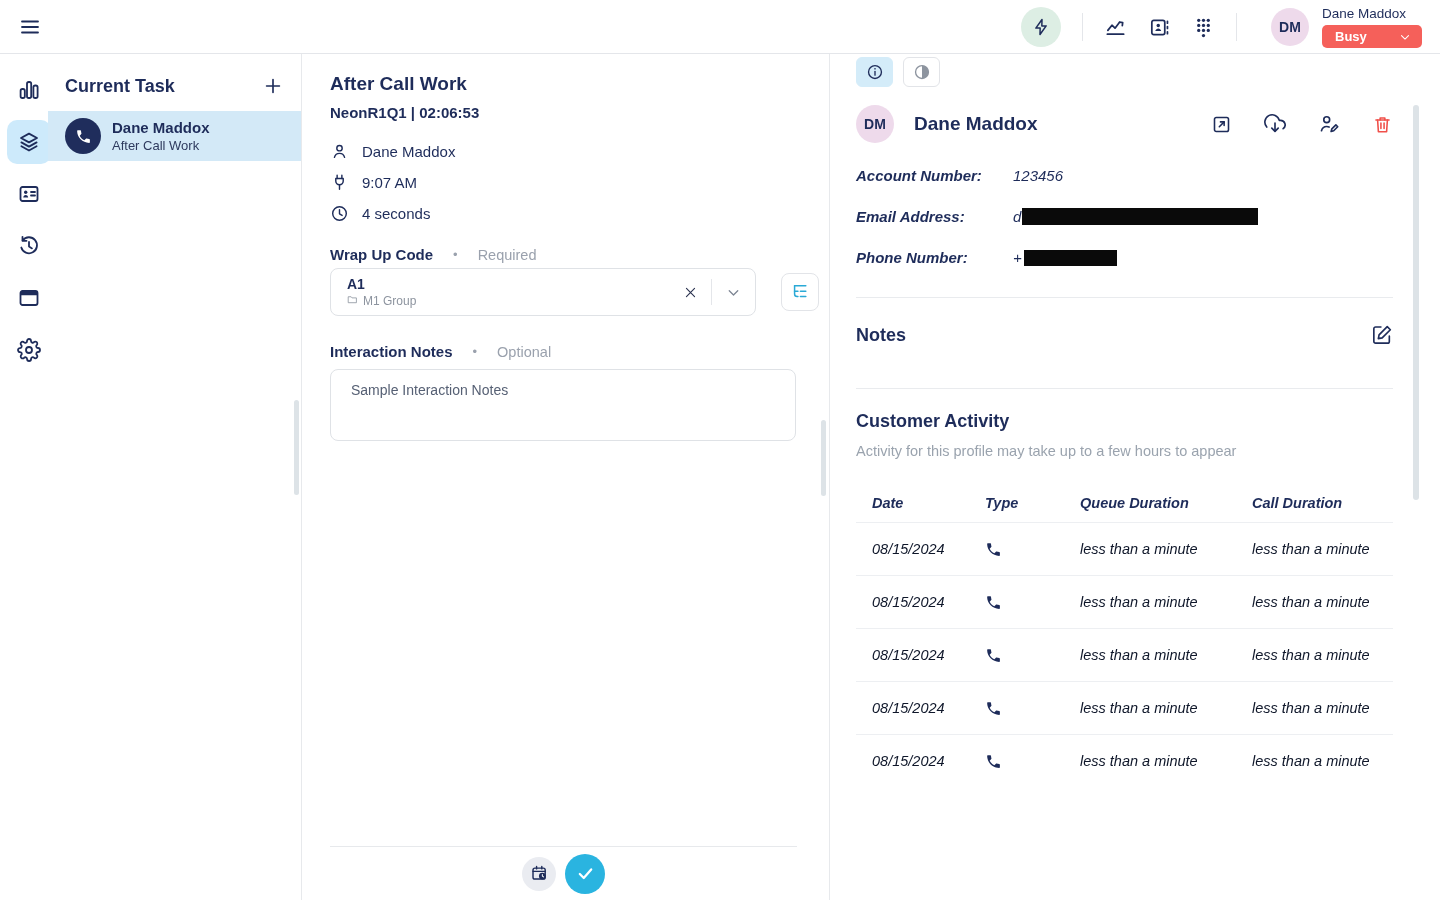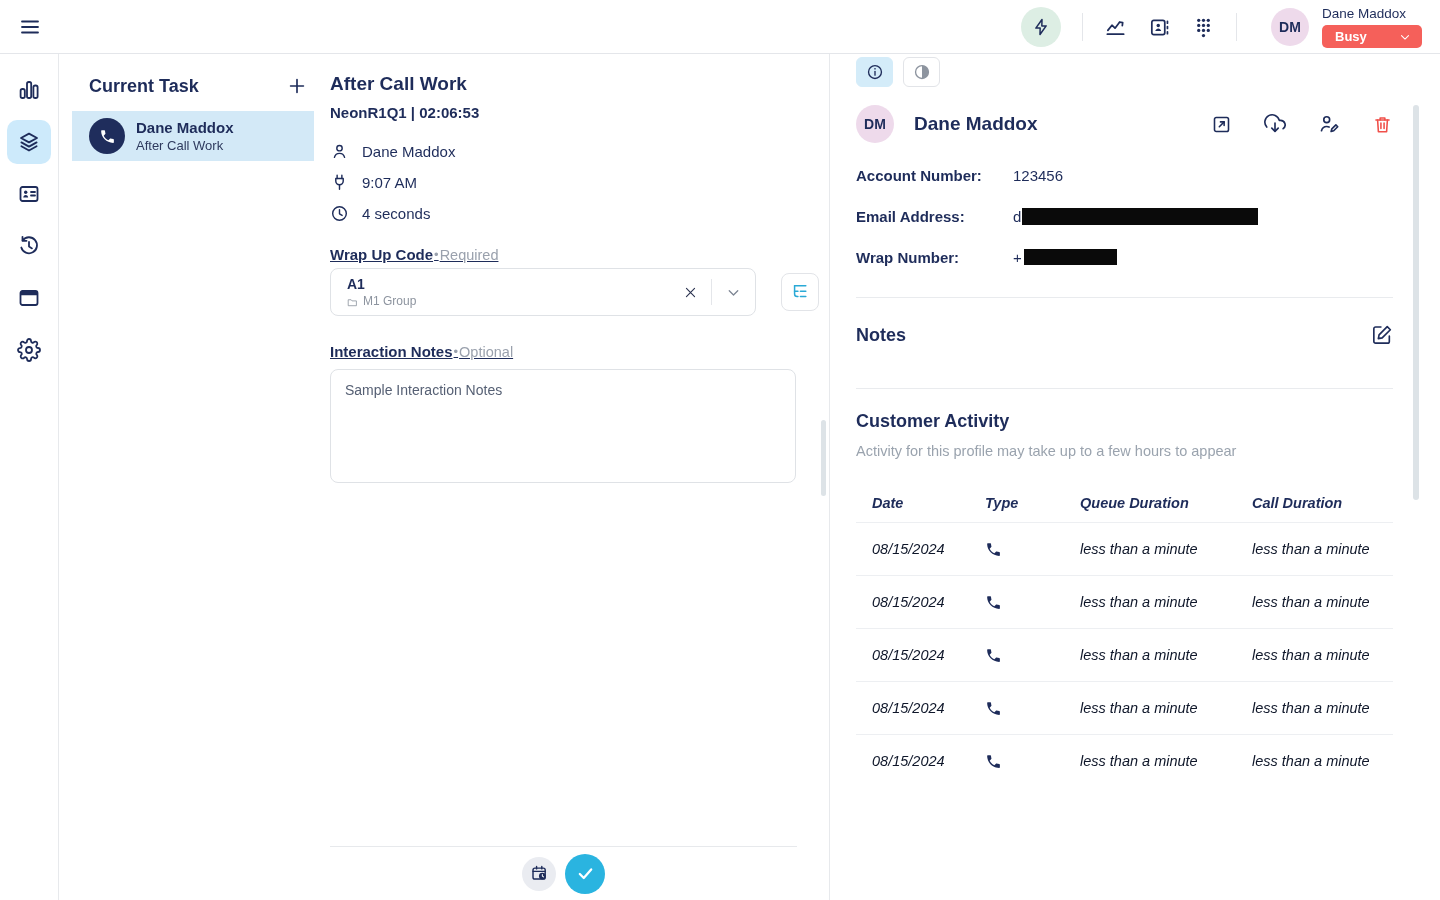--- a/index.html
+++ b/index.html
@@ -26,52 +26,52 @@
     padding:0 10px 0 13px; cursor:pointer; font-family:inherit; }
 
   
   .rail { position:absolute; left:0; top:54px; width:59px; height:846px; border-right:1px solid #e7e9ec; background:#fff; }
   .rail-item { width:44px; height:44px; margin:8px auto; display:flex; align-items:center; justify-content:center;
     color:#1e2c5a; border-radius:10px; cursor:pointer; }
   .rail-item:first-child { margin-top:14px; }
   .rail-item.sel { background:#cdeafb; }
 
   
-  .tasks { position:absolute; left:72px; top:54px; width:254px; height:846px; border-right:1px solid #e7e9ec; background:#fff; }
+  .tasks { position:absolute; left:48px; top:54px; width:254px; height:846px; border-right:1px solid #e7e9ec; background:#fff; }
   .tasks-head { display:flex; align-items:center; justify-content:space-between; padding:21px 17px 14px 17px; }
   .tasks-title { font-size:18px; font-weight:bold; color:#1e2c5a; }
   .add-btn { background:none; border:none; color:#1e2c5a; cursor:pointer; }
   .task-item { display:flex; align-items:center; gap:11px; height:50px; padding-left:17px; background:#d3e9f7; cursor:pointer; }
   .task-avatar { width:36px; height:36px; border-radius:50%; background:#1f2d5c; color:#fff; display:flex; align-items:center; justify-content:center; }
   .task-name { font-size:15px; font-weight:bold; color:#1e2c5a; }
   .task-sub { font-size:13px; color:#2e3a5e; margin-top:2px; }
 
   
   .middle { position:absolute; left:314px; top:54px; width:516px; height:846px; border-right:1px solid #e7e9ec; background:#fff; }
   .mid-pad { padding:19px 0 0 16px; }
   .acw-title { font-size:19px; font-weight:bold; }
   .acw-meta { font-size:15px; font-weight:bold; margin-top:9px; }
   .info-rows { margin-top:21px; display:flex; flex-direction:column; gap:12px; }
   .info-row { display:flex; align-items:center; gap:13px; font-size:15px; color:#1e2c5a; }
-  .field-label-row { display:flex; align-items:center; gap:1px; margin-top:23px;text-decoration:underline; }
+  .field-label-row { display:flex; align-items:center; gap:20px; margin-top:23px; }
   .f-label { font-size:15px; font-weight:bold; }
   .f-dot { color:#9aa1ad; font-size:13px; }
   .f-req { font-size:14.5px; color:#9aa1ad; }
   .select-row { display:flex; align-items:center; gap:25px; margin-top:5px; }
   .select-box { width:426px; height:48px; border:1px solid #dfe2e6; border-radius:8px; display:flex; align-items:center; background:#fff; cursor:pointer; }
   .sel-text { flex:1; padding-left:16px; }
   .sel-value { font-size:14px; font-weight:bold; }
-  .sel-group { display:flex; align-items:flex-end; gap:5px; margin-top:2px; color:#8d949f; font-size:12px; }
+  .sel-group { display:flex; align-items:flex-start; gap:5px; margin-top:2px; color:#8d949f; font-size:12px; }
   .sel-x { background:none; border:none; color:#2b3350; padding:0 13px; cursor:pointer; }
   .sel-sep { width:1px; height:26px; background:#e4e6ea; }
   .sel-chev { background:none; border:none; color:#7d8593; padding:0 13px; cursor:pointer; }
   .tree-btn { width:38px; height:38px; border:1px solid #e2e4e8; border-radius:8px; background:#fff;
     display:flex; align-items:center; justify-content:center; color:#2aa9d6; cursor:pointer; }
-  .notes-area { margin-top:9px; width:466px; height:114px; border:1px solid #dfe2e6; border-radius:8px;
-    padding:12px 14px; font-family:inherit; font-size:14px; color:#566074; resize:none; outline:none; }
+  .notes-area { margin-top:9px; width:466px; height:72px; border:1px solid #dfe2e6; border-radius:8px;
+    padding:12px 20px; font-family:inherit; font-size:14px; color:#566074; resize:none; outline:none; }
   .mid-footer { position:absolute; left:16px; bottom:0; width:467px; height:54px; border-top:1px solid #e7e9ec;
     display:flex; align-items:center; justify-content:center; gap:9px; }
   .cal-btn { width:34px; height:34px; border-radius:50%; background:#eaecf1; border:none; color:#1e2c5a;
     display:flex; align-items:center; justify-content:center; cursor:pointer; }
   .check-btn { width:40px; height:40px; border-radius:50%; background:#2ab4e0; border:none;
     display:flex; align-items:center; justify-content:center; cursor:pointer; }
 
   
   .right { position:absolute; left:831px; top:54px; width:609px; height:846px; background:#fff; }
   .rt-pad { padding:3px 47px 0 25px; }
@@ -79,21 +79,21 @@
   .tab { width:37px; height:30px; border-radius:6px; display:flex; align-items:center; justify-content:center;
     background:#fff; border:1px solid #e2e4e8; color:#8d949f; cursor:pointer; }
   .tab.sel { background:#d4ecf9; border-color:#d4ecf9; color:#1e2c5a; }
   .prof-head { display:flex; align-items:center; margin-top:18px; }
   .avatar.prof { width:38px; height:38px; font-size:14px; }
   .prof-name { font-size:19px; font-weight:bold; margin-left:20px; }
   .prof-actions { margin-left:auto; display:flex; align-items:center; gap:32px; }
   .icon-btn { background:none; border:none; color:#1e2c5a; cursor:pointer; padding:0; }
   .icon-btn.danger { color:#f0504a; }
   .fields { margin-top:24px; }
-  .field-row { display:flex; align-items:flex-start; margin-bottom:24px; font-size:15px; }
+  .field-row { display:flex; align-items:flex-end; margin-bottom:24px; font-size:15px;font-style:italic; }
   .field-row .lab { width:157px; font-weight:bold; }
   .redact { display:inline-block; background:#0a0a0a; vertical-align:middle; }
   .redact.email { width:236px; height:17px; margin-left:1px; }
   .redact.phone { width:93px; height:16px; margin-left:2px; }
   .divider { border:none; border-top:1px solid #e9ebee; margin:0; }
   .sec-head { display:flex; align-items:center; justify-content:space-between; margin-top:26px; }
   .sec-title { font-size:18px; font-weight:bold; }
   .notes-text { margin-top:35px; font-size:14.5px; color:#3f4a5f; line-height:1.45; }
   .ca-sub { margin-top:11px; font-size:14.5px; color:#9aa3ae; }
   .atable { margin-top:25px;font-style:italic; }
@@ -392,21 +392,21 @@
       <div class="field-row">
         <span class="lab">Account Number:</span>
         <span>123456</span>
       </div>
       <div class="field-row">
         <span class="lab">Email Address:</span>
         <span>d</span>
           <span class="redact email"></span>
       </div>
       <div class="field-row" style="margin-bottom:0;">
-        <span class="lab">Wrap Number:</span>
+        <span class="lab">Phone Number:</span>
         <span>+</span>
           <span class="redact phone"></span>
       </div>
     </div>
 
     <hr class="divider" style="margin-top:31px;">
 
     <div class="sec-head">
       <div class="sec-title">Notes</div>
       <button class="icon-btn">

